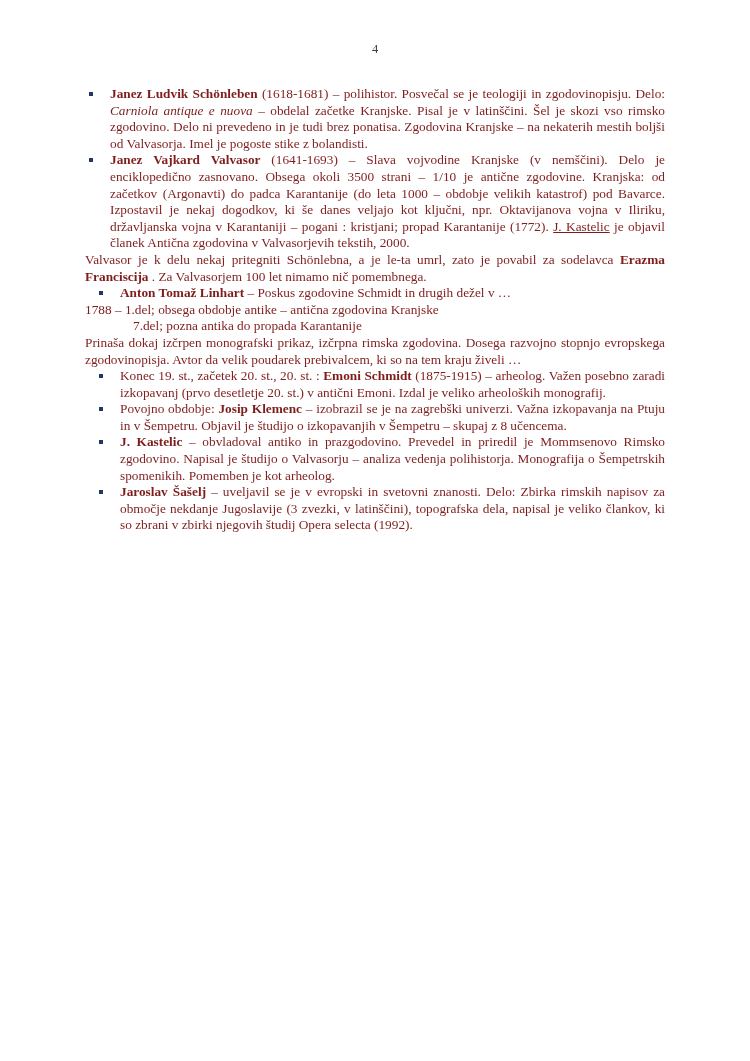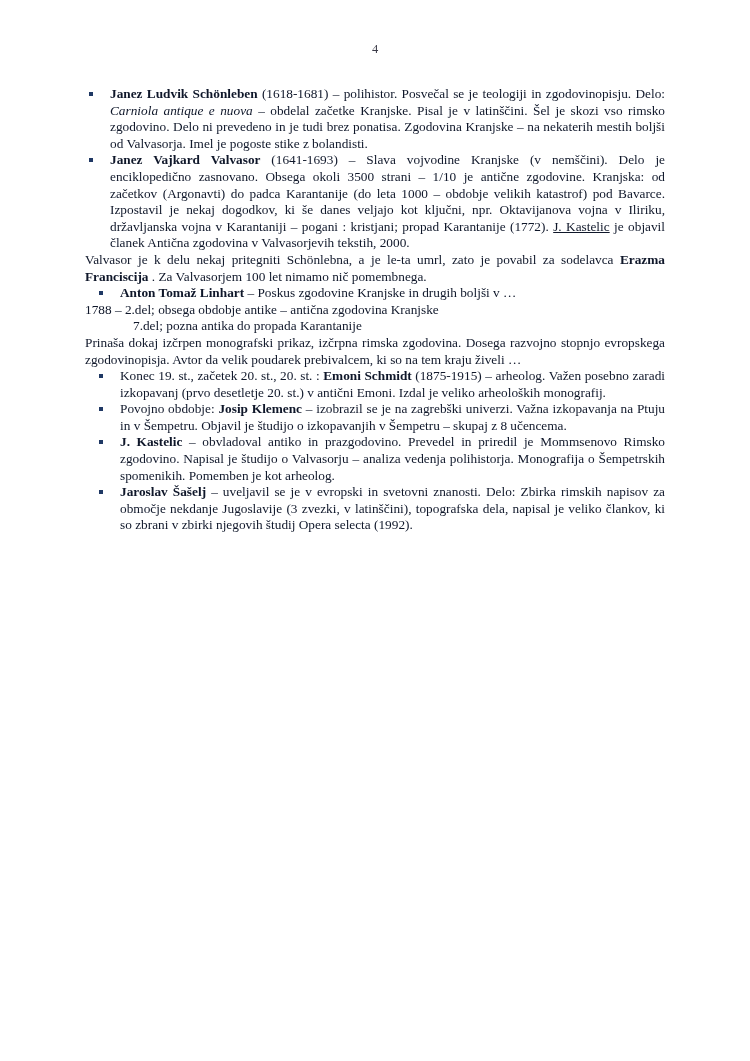--- a/index.html
+++ b/index.html
@@ -38,21 +38,21 @@
     width: 580px;
   }
 
   
   .para {
     font-size: 13.3px;
     line-height: 16.6px;
     text-align: justify;
     text-justify: inter-word;
     margin: 0;
-    color: #0f172a;
+    color: #7f1d1d;
     hyphens: none;
   }
   .flush {
     
     padding-left: 0;
   }
 
   
   .bullet-item {
     position: relative;
@@ -109,23 +109,23 @@
         <span class="sq"></span>
         <span class="btext"><b>Janez Ludvik Schönleben</b><span> (1618-1681) – polihistor. Posvečal se je teologiji in zgodovinopisju. Delo: </span><i>Carniola antique e nuova</i><span> – obdelal začetke Kranjske. Pisal je v latinščini. Šel je skozi vso rimsko zgodovino. Delo ni prevedeno in je tudi brez ponatisa. Zgodovina Kranjske – na nekaterih mestih boljši od Valvasorja. Imel je pogoste stike z bolandisti.</span></span>
       </div>
       <div class="para bullet-item">
         <span class="sq"></span>
         <span class="btext"><b>Janez Vajkard Valvasor</b><span> (1641-1693) – Slava vojvodine Kranjske (v nemščini). Delo je enciklopedično zasnovano. Obsega okoli 3500 strani – 1/10 je antične zgodovine. Kranjska: od začetkov (Argonavti) do padca Karantanije (do leta 1000 – obdobje velikih katastrof) pod Bavarce. Izpostavil je nekaj dogodkov, ki še danes veljajo kot ključni, npr. Oktavijanova vojna v Iliriku, državljanska vojna v Karantaniji – pogani : kristjani; propad Karantanije (1772). </span><u>J. Kastelic</u><span> je objavil članek Antična zgodovina v Valvasorjevih tekstih, 2000.</span></span>
       </div>
       <div class="para flush"><span class="btext"><span>Valvasor je k delu nekaj pritegniti Schönlebna, a je le-ta umrl, zato je povabil za sodelavca </span><b>Erazma Franciscija</b><span> . Za Valvasorjem 100 let nimamo nič pomembnega.</span></span></div>
       <div class="para bullet-item deep noline-just">
         <span class="sq"></span>
-        <span class="btext"><b>Anton Tomaž Linhart</b><span> – Poskus zgodovine Kranjske in drugih boljši v …</span></span>
+        <span class="btext"><b>Anton Tomaž Linhart</b><span> – Poskus zgodovine Schmidt in drugih dežel v …</span></span>
       </div>
-      <div class="para flush noline-just"><span class="btext"><span>1788 – 2.del; obsega obdobje antike – antična zgodovina Kranjske</span></span></div>
+      <div class="para flush noline-just"><span class="btext"><span>1788 – 1.del; obsega obdobje antike – antična zgodovina Kranjske</span></span></div>
       <div class="para subline noline-just"><span class="btext"><span>7.del; pozna antika do propada Karantanije</span></span></div>
       <div class="para flush"><span class="btext"><span>Prinaša dokaj izčrpen monografski prikaz, izčrpna rimska zgodovina. Dosega razvojno stopnjo evropskega zgodovinopisja. Avtor da velik poudarek prebivalcem, ki so na tem kraju živeli …</span></span></div>
       <div class="para bullet-item deep">
         <span class="sq"></span>
         <span class="btext"><span>Konec 19. st., začetek 20. st., 20. st. : </span><b>Emoni Schmidt</b><span> (1875-1915) – arheolog. Važen posebno zaradi izkopavanj (prvo desetletje 20. st.) v antični Emoni. Izdal je veliko arheoloških monografij.</span></span>
       </div>
       <div class="para bullet-item deep">
         <span class="sq"></span>
         <span class="btext"><span>Povojno obdobje: </span><b>Josip Klemenc</b><span> – izobrazil se je na zagrebški univerzi. Važna izkopavanja na Ptuju in v Šempetru. Objavil je študijo o izkopavanjih v Šempetru – skupaj z 8 učencema.</span></span>
       </div>

